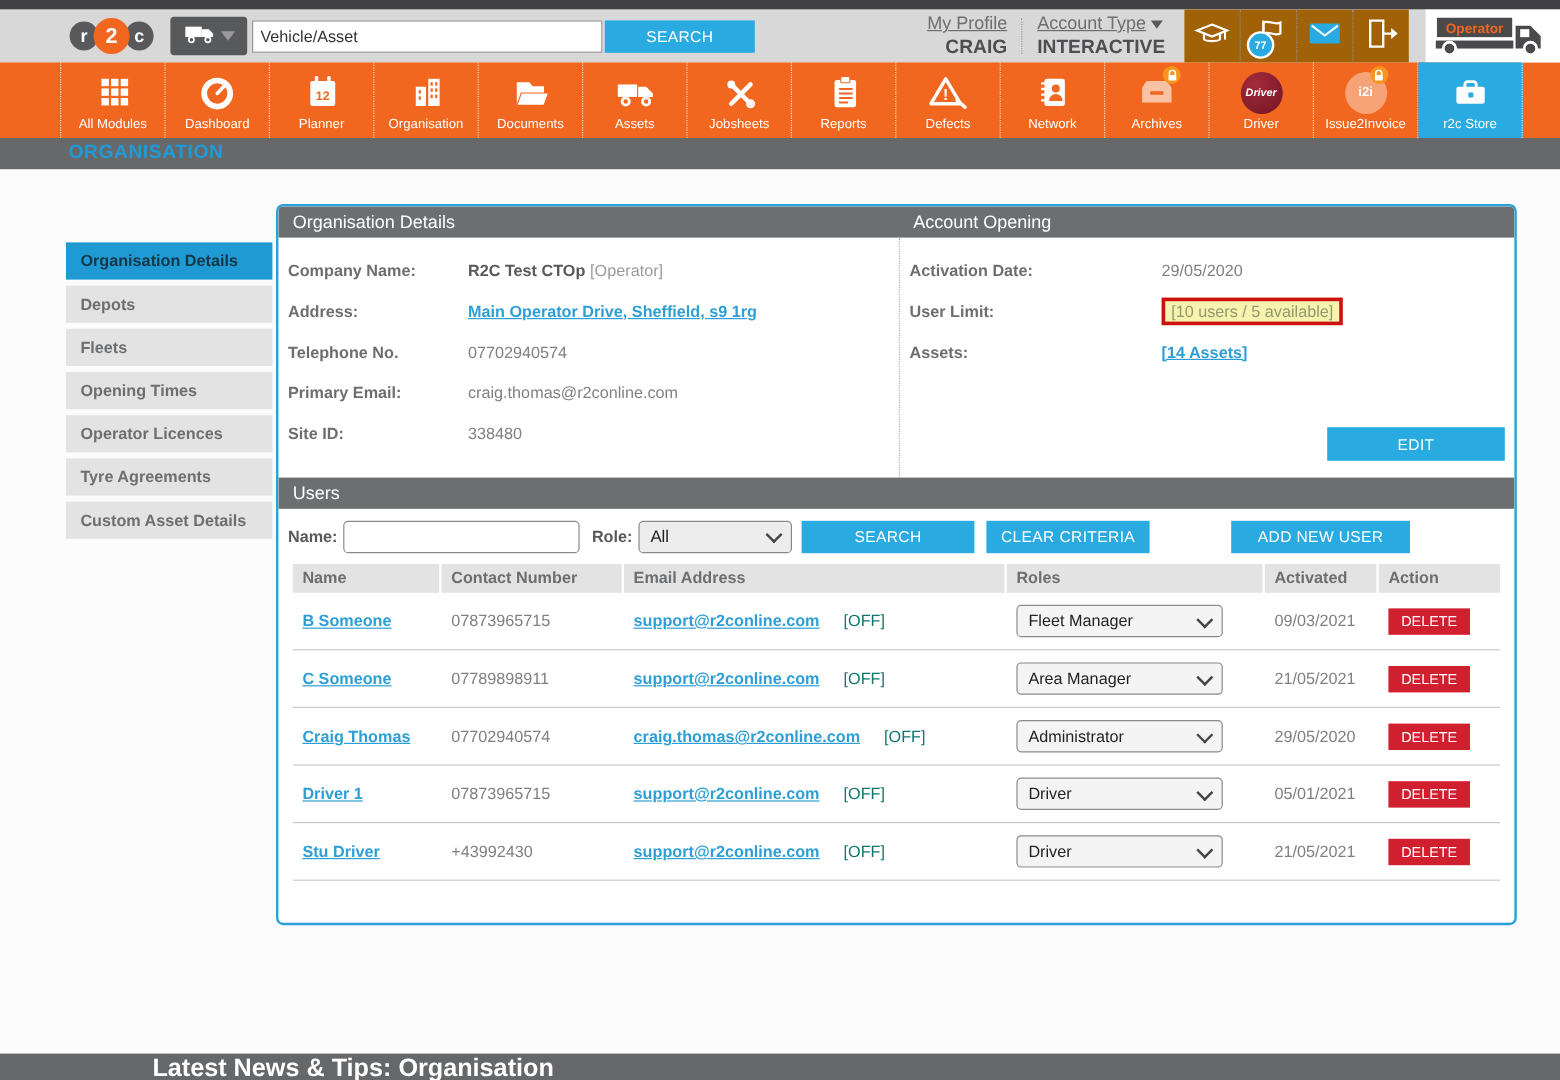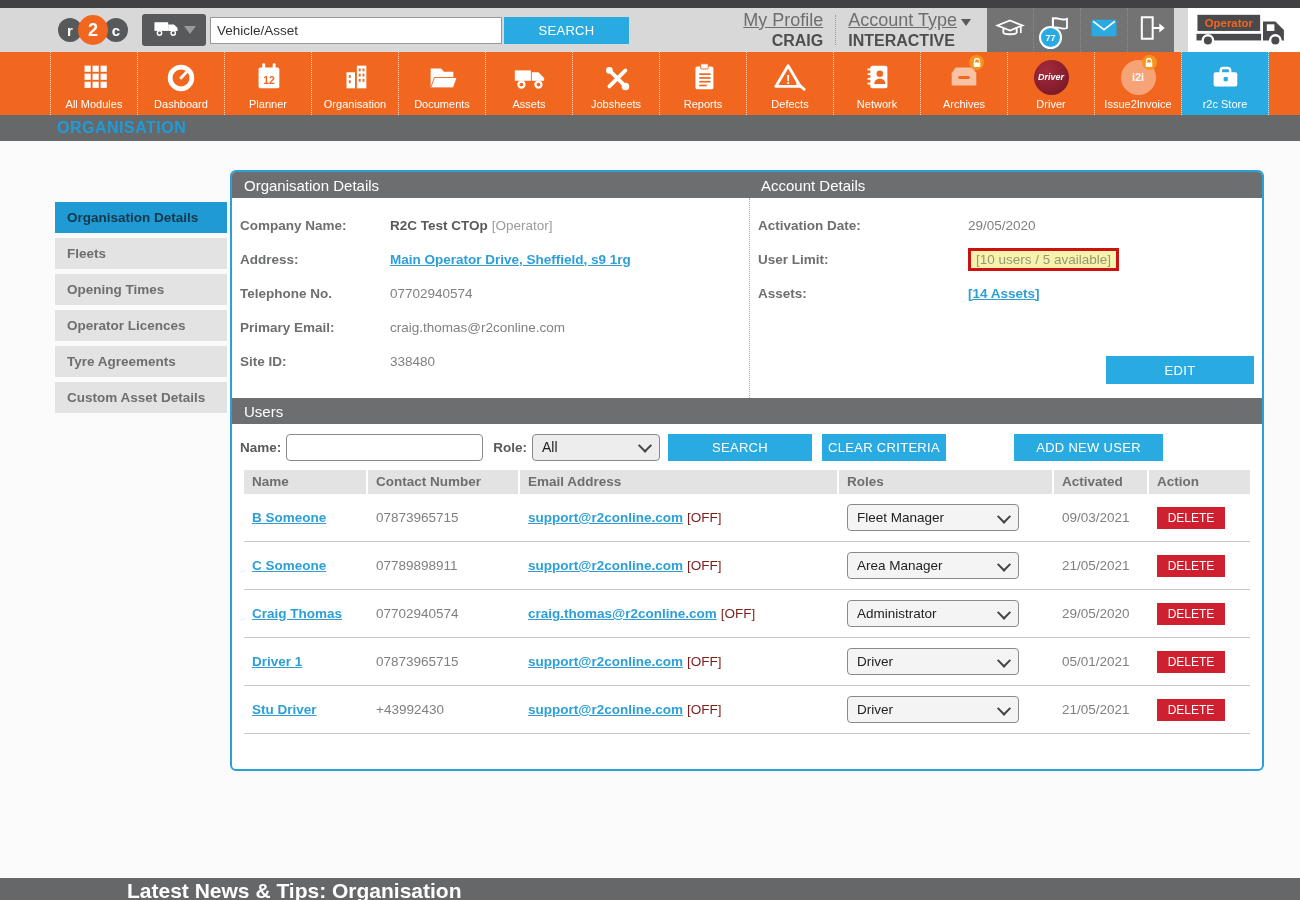--- a/index.html
+++ b/index.html
@@ -17,24 +17,24 @@
   .tri{display:inline-block;width:0;height:0;border-left:6px solid transparent;border-right:6px solid transparent;
       border-top:8px solid #9a9a9c;}
   .tri.dark{border-top-color:#58595b;border-left-width:5px;border-right-width:5px;border-top-width:7px;margin-left:4px;}
   .veh-input{width:278px;height:25px;border:1px solid #979797;font-size:13.5px;padding:0 6px;color:#333;
       font-family:"Liberation Sans",sans-serif;}
   .btn-blue{background:#29abe2;color:#fff;border:none;font-size:13px;font-family:"Liberation Sans",sans-serif;
       cursor:pointer;letter-spacing:.3px;}
   .search-top{width:125px;height:27px;margin-left:2px;}
   .profile-block{margin-left:auto;text-align:right;line-height:1.25;}
   .profile-block.second{margin-left:0;text-align:left;}
-  .plink{font-size:18px;color:#6d6e70;text-decoration:underline;cursor:pointer;}
+  .plink{font-size:15px;color:#6d6e70;text-decoration:underline;cursor:pointer;}
   .pval{font-size:16px;font-weight:bold;color:#4d4e50;}
   .vsep{border-left:1px dotted #9a9a9a;height:30px;margin:0 12px;}
-  .tray{display:flex;background:#737373;height:44px;margin-left:16px;}
+  .tray{display:flex;background:#a16207;height:44px;margin-left:16px;}
   .tray-cell{width:46px;display:flex;align-items:center;justify-content:center;
       border-right:1px dotted #8d8d8f;position:relative;cursor:pointer;}
   .tray-cell:last-child{border-right:none;}
   .badge77{position:absolute;bottom:3px;left:5px;width:19px;height:19px;border-radius:50%;background:#29abe2;
       border:2px solid #fff;color:#fff;font-size:9px;font-weight:bold;display:flex;align-items:center;justify-content:center;}
   .op-badge{background:#fff;margin:0 0 0 14px;padding:1px 4px;height:42px;display:flex;align-items:center;cursor:pointer;}
   
   .nav{height:63px;background:#f2671f;display:flex;padding-left:50px;}
   .nav-item{width:86px;display:flex;flex-direction:column;align-items:center;justify-content:flex-end;
       padding-bottom:5px;border-right:1px dotted rgba(255,255,255,.75);cursor:pointer;position:relative;}
@@ -79,30 +79,30 @@
   .search-row{height:46px;display:flex;align-items:center;padding-left:8px;font-size:13.5px;}
   .sr-label{font-weight:bold;color:#58595b;margin-right:5px;}
   .name-input{width:183px;height:25px;border:1px solid #8a8a8a;border-radius:4px;margin-right:10px;
       font-family:"Liberation Sans",sans-serif;font-size:13px;padding:0 6px;}
   .select{height:25px;background:#ededed;border:1px solid #8a8a8a;border-radius:4px;display:flex;
       align-items:center;justify-content:space-between;padding:0 9px;cursor:pointer;color:#222;}
   .role-all{width:108px;font-size:14px;}
   .chev{width:8px;height:8px;border-right:2px solid #444;border-bottom:2px solid #444;
       transform:rotate(45deg) translate(-1px,-1px);}
   .btn-search2{width:144px;height:27px;margin-left:8px;}
-  .btn-clear{width:124px;height:27px;margin-left:10px;}
+  .btn-clear{width:136px;height:27px;margin-left:10px;}
   .btn-add{width:149px;height:27px;margin-left:68px;}
   .utable{padding:0 12px;}
   .thead,.trow{display:grid;grid-template-columns:122px 150px 317px 213px 93px 1fr;column-gap:2px;align-items:center;}
   .th{background:#e3e3e3;height:24px;line-height:24px;font-weight:bold;color:#6d6e70;font-size:13.5px;padding-left:8px;}
   .trow{height:47px;border-bottom:1px solid #c9c9c9;font-size:13.5px;}
   .trow:first-of-type{height:68px;}
   .td{padding-left:8px;}
   .grey{color:#808080;}
-  .off{color:#7f1d1d;margin-left:4px;}
+  .off{color:#0f766e;margin-left:20px;}
   .role-select{width:152px;background:#f4f4f4;font-size:13.5px;}
   .btn-delete{width:68px;height:22px;background:#d01f2f;color:#fff;border:none;font-size:12px;
       font-family:"Liberation Sans",sans-serif;cursor:pointer;}
   
   .footer-bar{position:absolute;left:0;right:0;bottom:0;height:22px;background:#666769;color:#fff;
       font-weight:bold;font-size:21px;padding-left:127px;line-height:26px;overflow:hidden;}
 </style>
 </head>
 <body>
 
@@ -371,31 +371,32 @@
     <div class="nav-label">r2c Store</div>
   </div>
 </div>
 
 <div class="crumb-bar">
   <span class="crumb">ORGANISATION</span>
 </div>
 
 <div class="sidebar">
   <div class="side-item active">Organisation Details</div>
+  <div class="side-item">Depots</div>
   <div class="side-item">Fleets</div>
   <div class="side-item">Opening Times</div>
   <div class="side-item">Operator Licences</div>
   <div class="side-item">Tyre Agreements</div>
   <div class="side-item">Custom Asset Details</div>
 </div>
 
 <div class="panel">
   <div class="panel-head">
     <span>Organisation Details</span>
-    <span>Account Details</span>
+    <span>Account Opening</span>
   </div>
 
   <div class="details">
     <div class="det-left">
       <div class="frow">
         <span class="flabel">Company Name:</span>
         <span class="fval strong">R2C Test CTOp</span>
         <span class="suffix">[Operator]</span>
       </div>
       <div class="frow">

